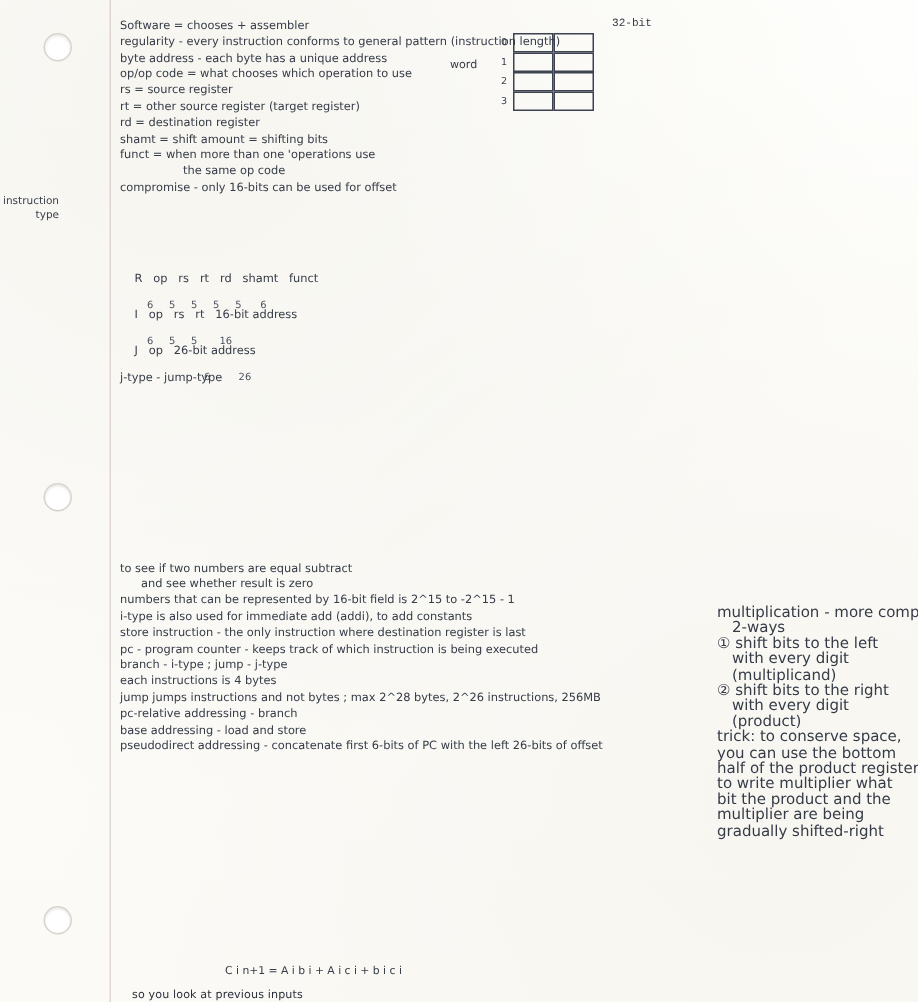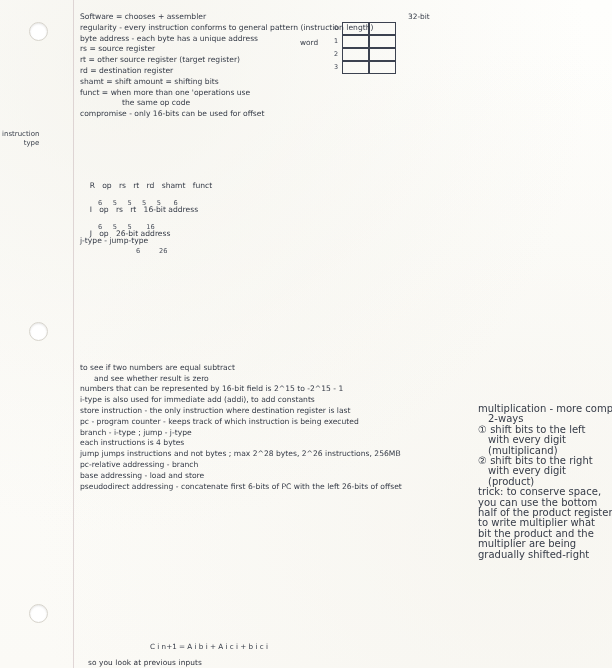--- a/index.html
+++ b/index.html
@@ -110,20 +110,21 @@
     top: 38px;
     font-size: 7.4px;
     color: #343a46;
   }
   .bit32 {
     position: absolute;
     left: 408px;
     top: 12px;
     font-size: 7.4px;
     color: #343a46;
+    font-family: Liberation Mono, monospace;
   }
 
   
   .fmt {
     position: absolute;
     left: 80px;
     font-size: 7.6px;
     color: #353b47;
     white-space: pre;
   }
@@ -181,20 +182,21 @@
     <div class="lbl" style="top:2px;">0</div>
     <div class="lbl" style="top:15px;">1</div>
     <div class="lbl" style="top:28px;">2</div>
     <div class="lbl" style="top:41px;">3</div>
   </div>
 
   <div class="col-left lines" style="top:12px;">
     <div>Software = chooses + assembler</div>
     <div>regularity - every instruction conforms to general pattern (instruction length)</div>
     <div>byte address - each byte has a unique address</div>
+    <div>op/op code = what chooses which operation to use</div>
     <div>rs = source register</div>
     <div>rt = other source register (target register)</div>
     <div>rd = destination register</div>
     <div>shamt = shift amount = shifting bits</div>
     <div>funct = when more than one 'operations use</div>
     <div class="indent3">the same op code</div>
     <div>compromise - only 16-bits can be used for offset</div>
   </div>
 
   <div class="sidelabel" style="top:130px;">instruction

